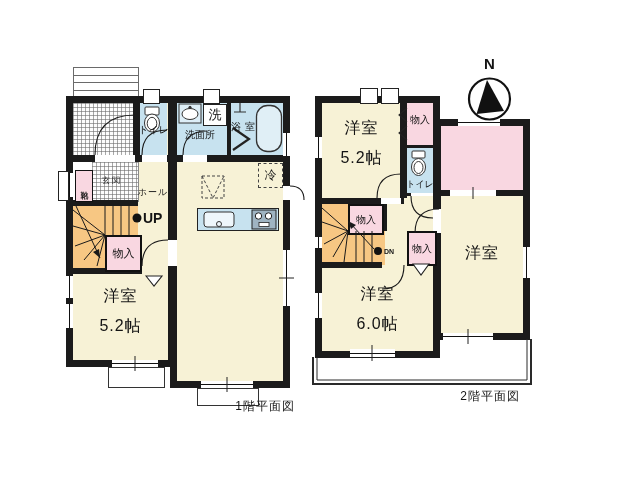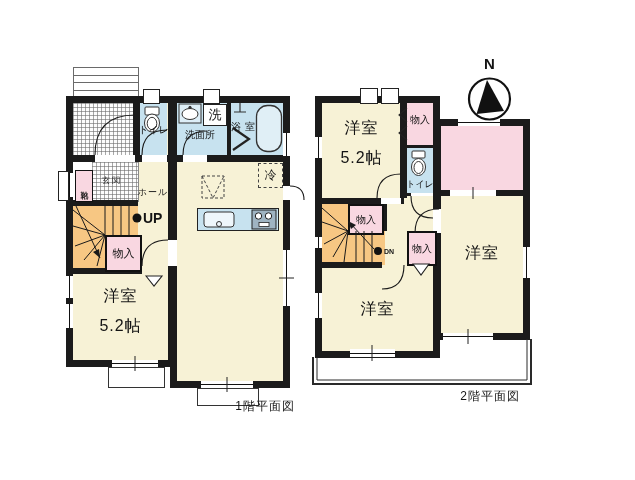--- a/index.html
+++ b/index.html
@@ -236,20 +236,21 @@
 
   <div class="lbl col roomlbl" style="left:322px;top:112px;width:79px;height:62px;">
     <div>洋室</div>
     <div>5.2帖</div>
   </div>
   <div class="lbl col roomlbl" style="left:441px;top:222px;width:82px;height:62px;">
     <div>洋室</div>
   </div>
   <div class="lbl col roomlbl" style="left:322px;top:278px;width:111px;height:62px;">
     <div>洋室</div>
+    <div>6.0帖</div>
   </div>
   <div class="lbl" style="left:407px;top:114px;width:26px;height:12px;font-size:10px;">物入</div>
   <div class="lbl" style="left:407px;top:178px;width:26px;height:12px;font-size:9px;">トイレ</div>
   <div class="lbl" style="left:384px;top:247px;width:16px;height:9px;font-size:7px;font-weight:700;justify-content:flex-start;">DN</div>
   <div class="lbl" style="left:450px;top:389px;width:70px;height:14px;font-size:12px;justify-content:flex-end;letter-spacing:1px;">2階平面図</div>
 
   <div class="lbl" style="left:480px;top:54px;width:19px;height:18px;font-size:15px;font-weight:600;">N</div>
 
 </div>
 

